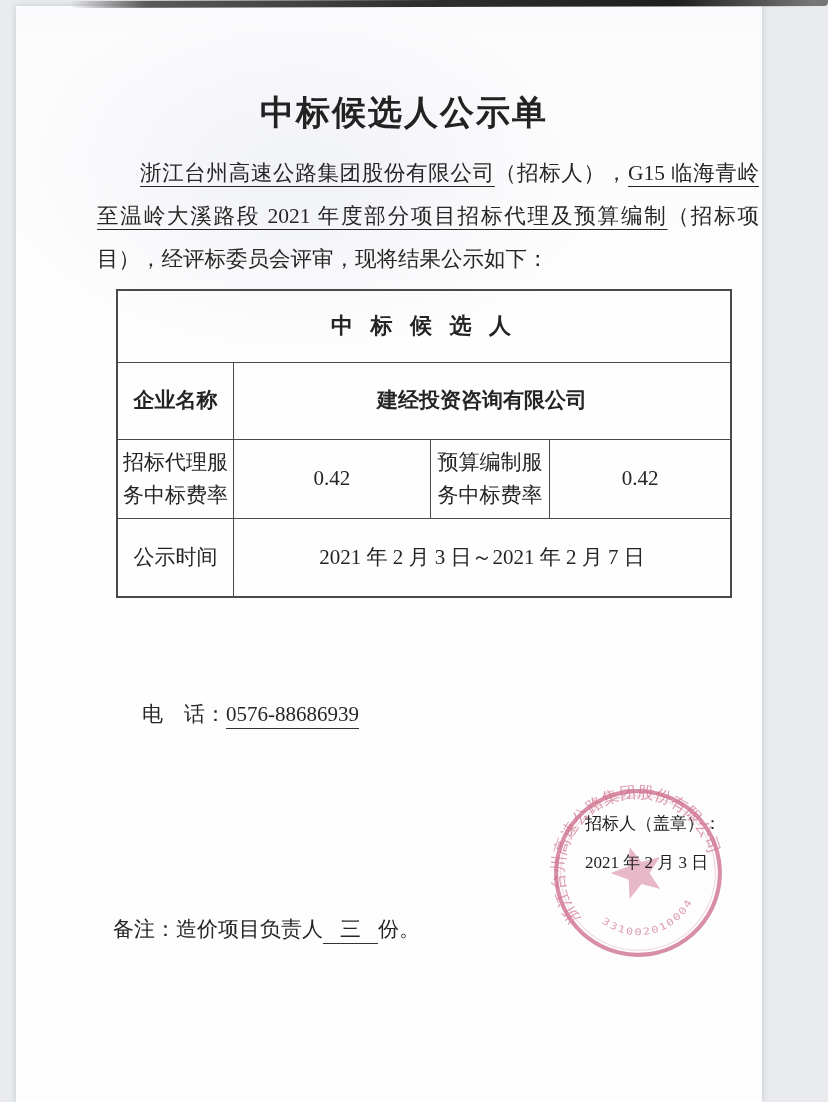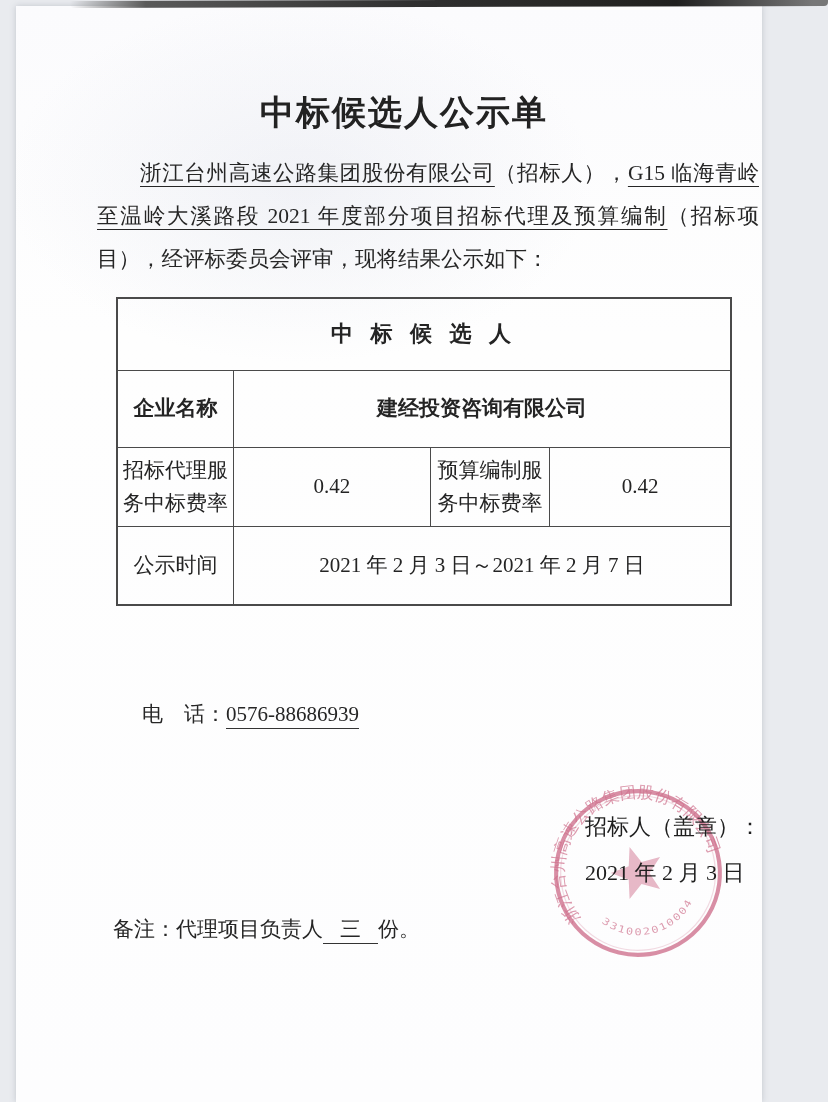--- a/index.html
+++ b/index.html
@@ -57,21 +57,20 @@
     text-underline-offset:6px;
     text-decoration-thickness:1.4px;
   }
   table.candidate{
     position:absolute;
     left:100px; top:283px; width:616px;
     border-collapse:collapse;
     table-layout:fixed;
     font-size:21px;
     color:#242424;
-    margin-top:8px;
   }
   table.candidate td{
     border:1.6px solid var(--line);
     text-align:center;
     vertical-align:middle;
     padding:2px 4px;
     line-height:1.55;
   }
   table.candidate{border:2.2px solid var(--line);}
   tr.r-head td{height:72px;font-weight:bold;font-size:22px;letter-spacing:6px;}
@@ -85,21 +84,21 @@
     font-size:21px; color:#262626;
   }
   .footer-line{margin-bottom:17px;}
   .footer-line .u{
     border-bottom:1.5px solid #333;
     padding-bottom:2px;
   }
   .seal-block{
     position:absolute;
     left:569px; top:806px;
-    font-size:22px; color:#1e1e1e;
+    font-size:17px; color:#1e1e1e;
     z-index:3;
     font-family:Liberation Serif, serif;
   }
   .seal-date{margin-top:16px;}
   .stamp{
     position:absolute;
     left:531px; top:776px;
     width:182px; height:182px;
     z-index:2;
     transform:rotate(-8deg);
@@ -179,18 +178,18 @@
       <textPath href="#sealArcNum">331002010004</textPath>
     </text>
   </svg>
 
   <div class="seal-block">
     <div>招标人（盖章）：</div>
     <div class="seal-date">2021 年 2 月 3 日</div>
   </div>
 
   <div class="note-block">
-    <span>备注：代理项目负责人</span><span class="u">三</span><span>份。</span>
+    <span>备注：造价项目负责人</span><span class="u">三</span><span>份。</span>
   </div>
 
 </div>
 
 <div class="top-edge"></div>
 
 </body></html>

